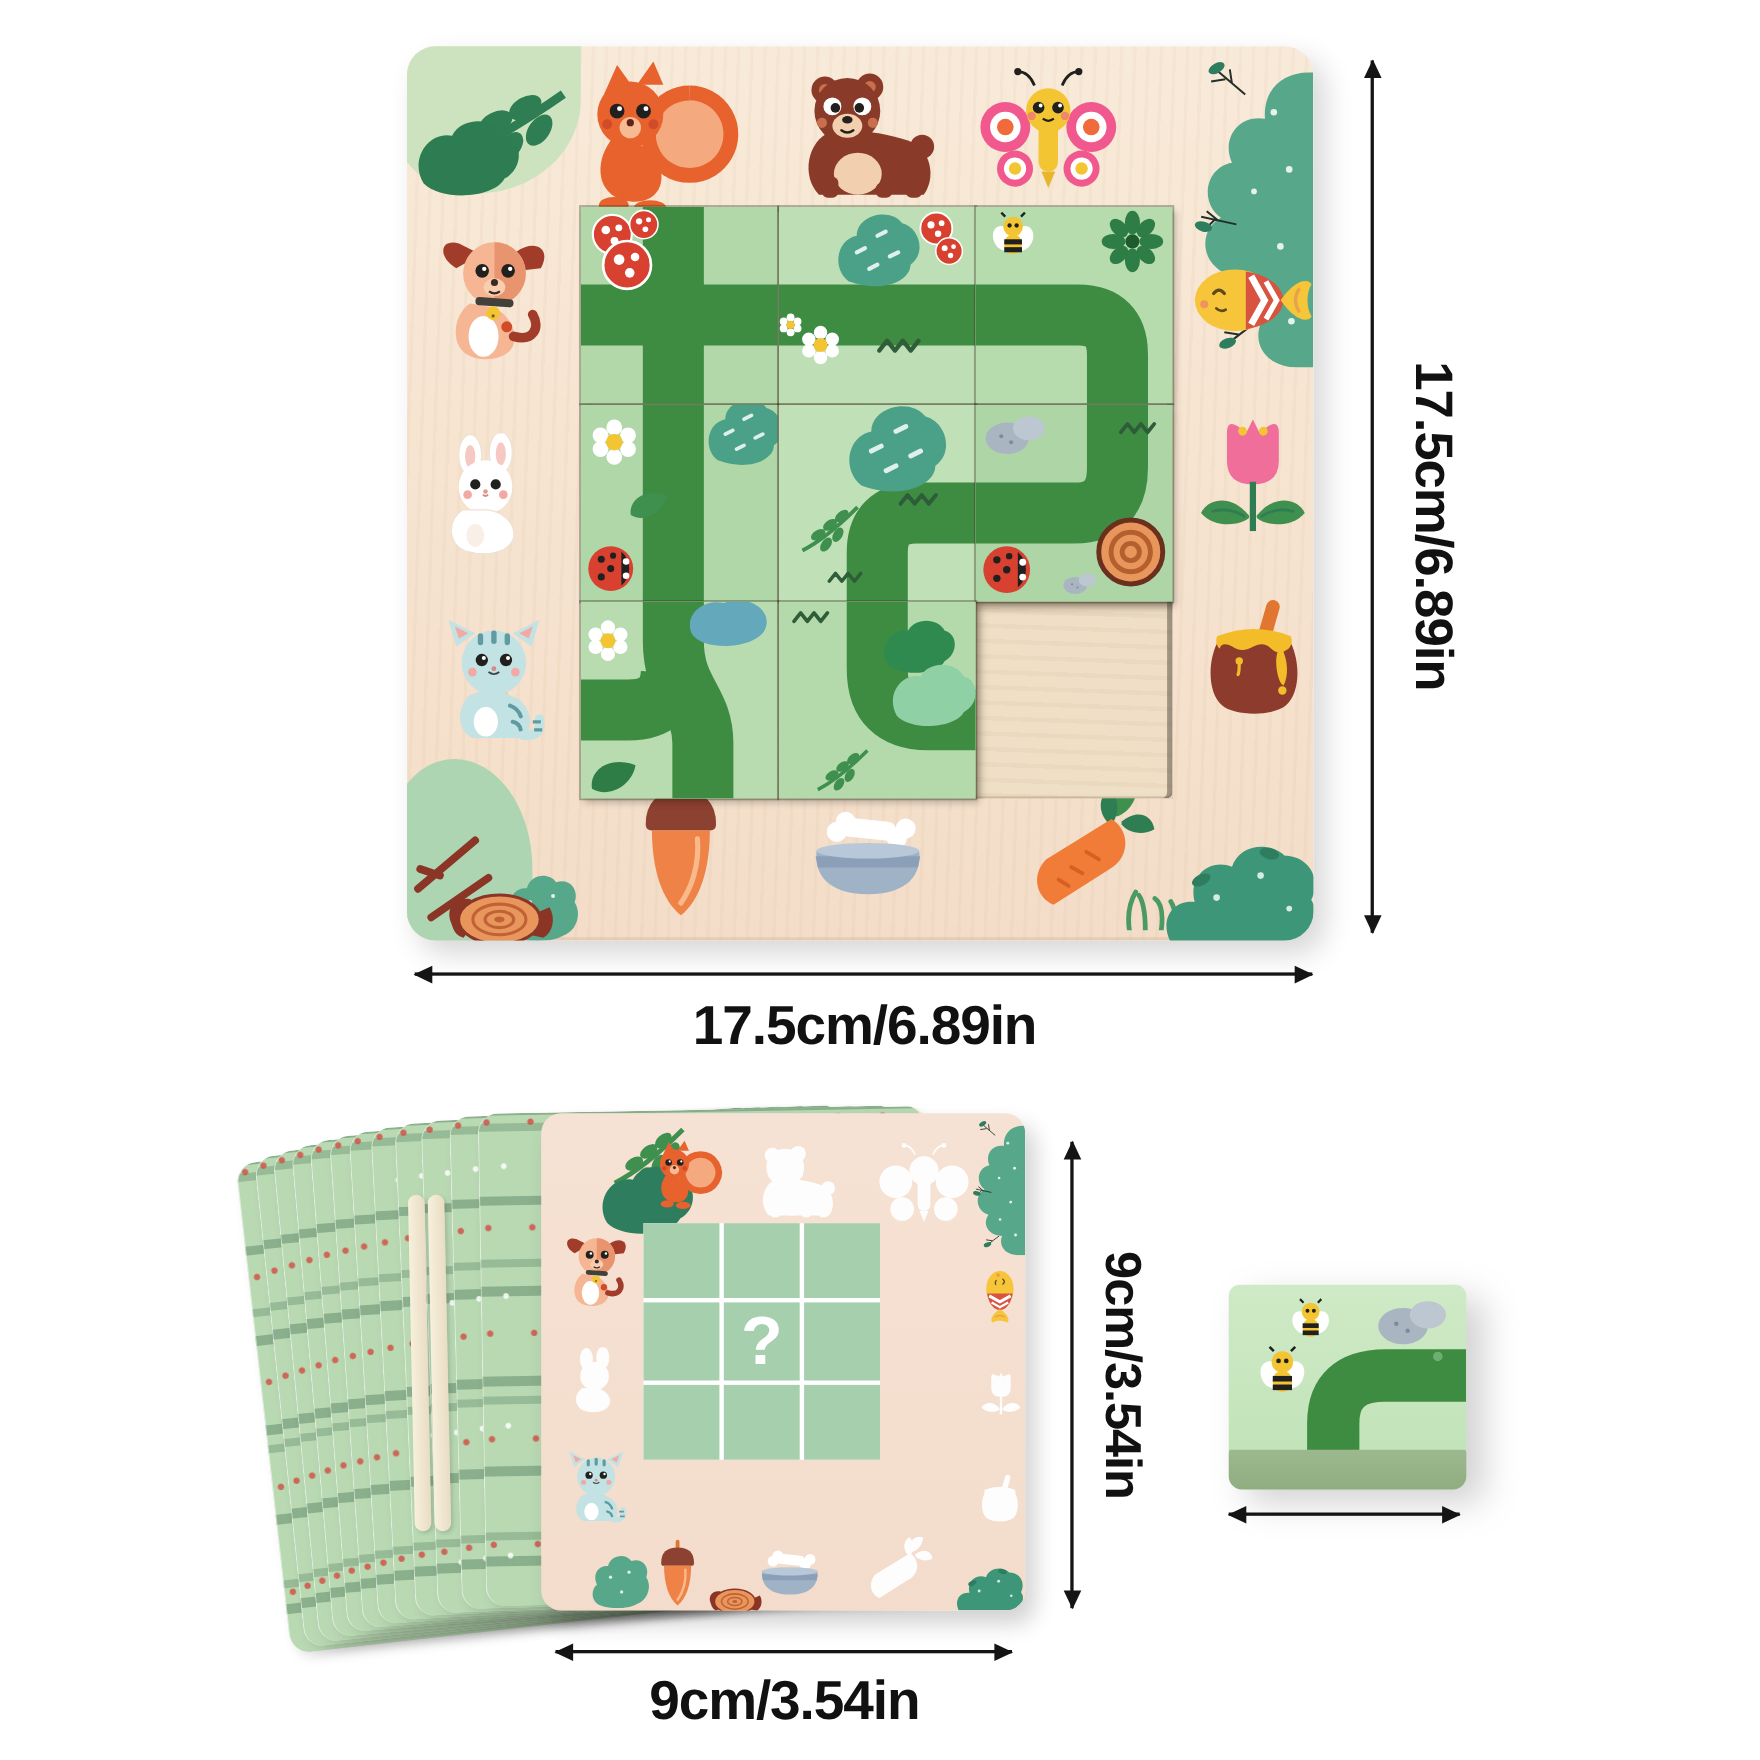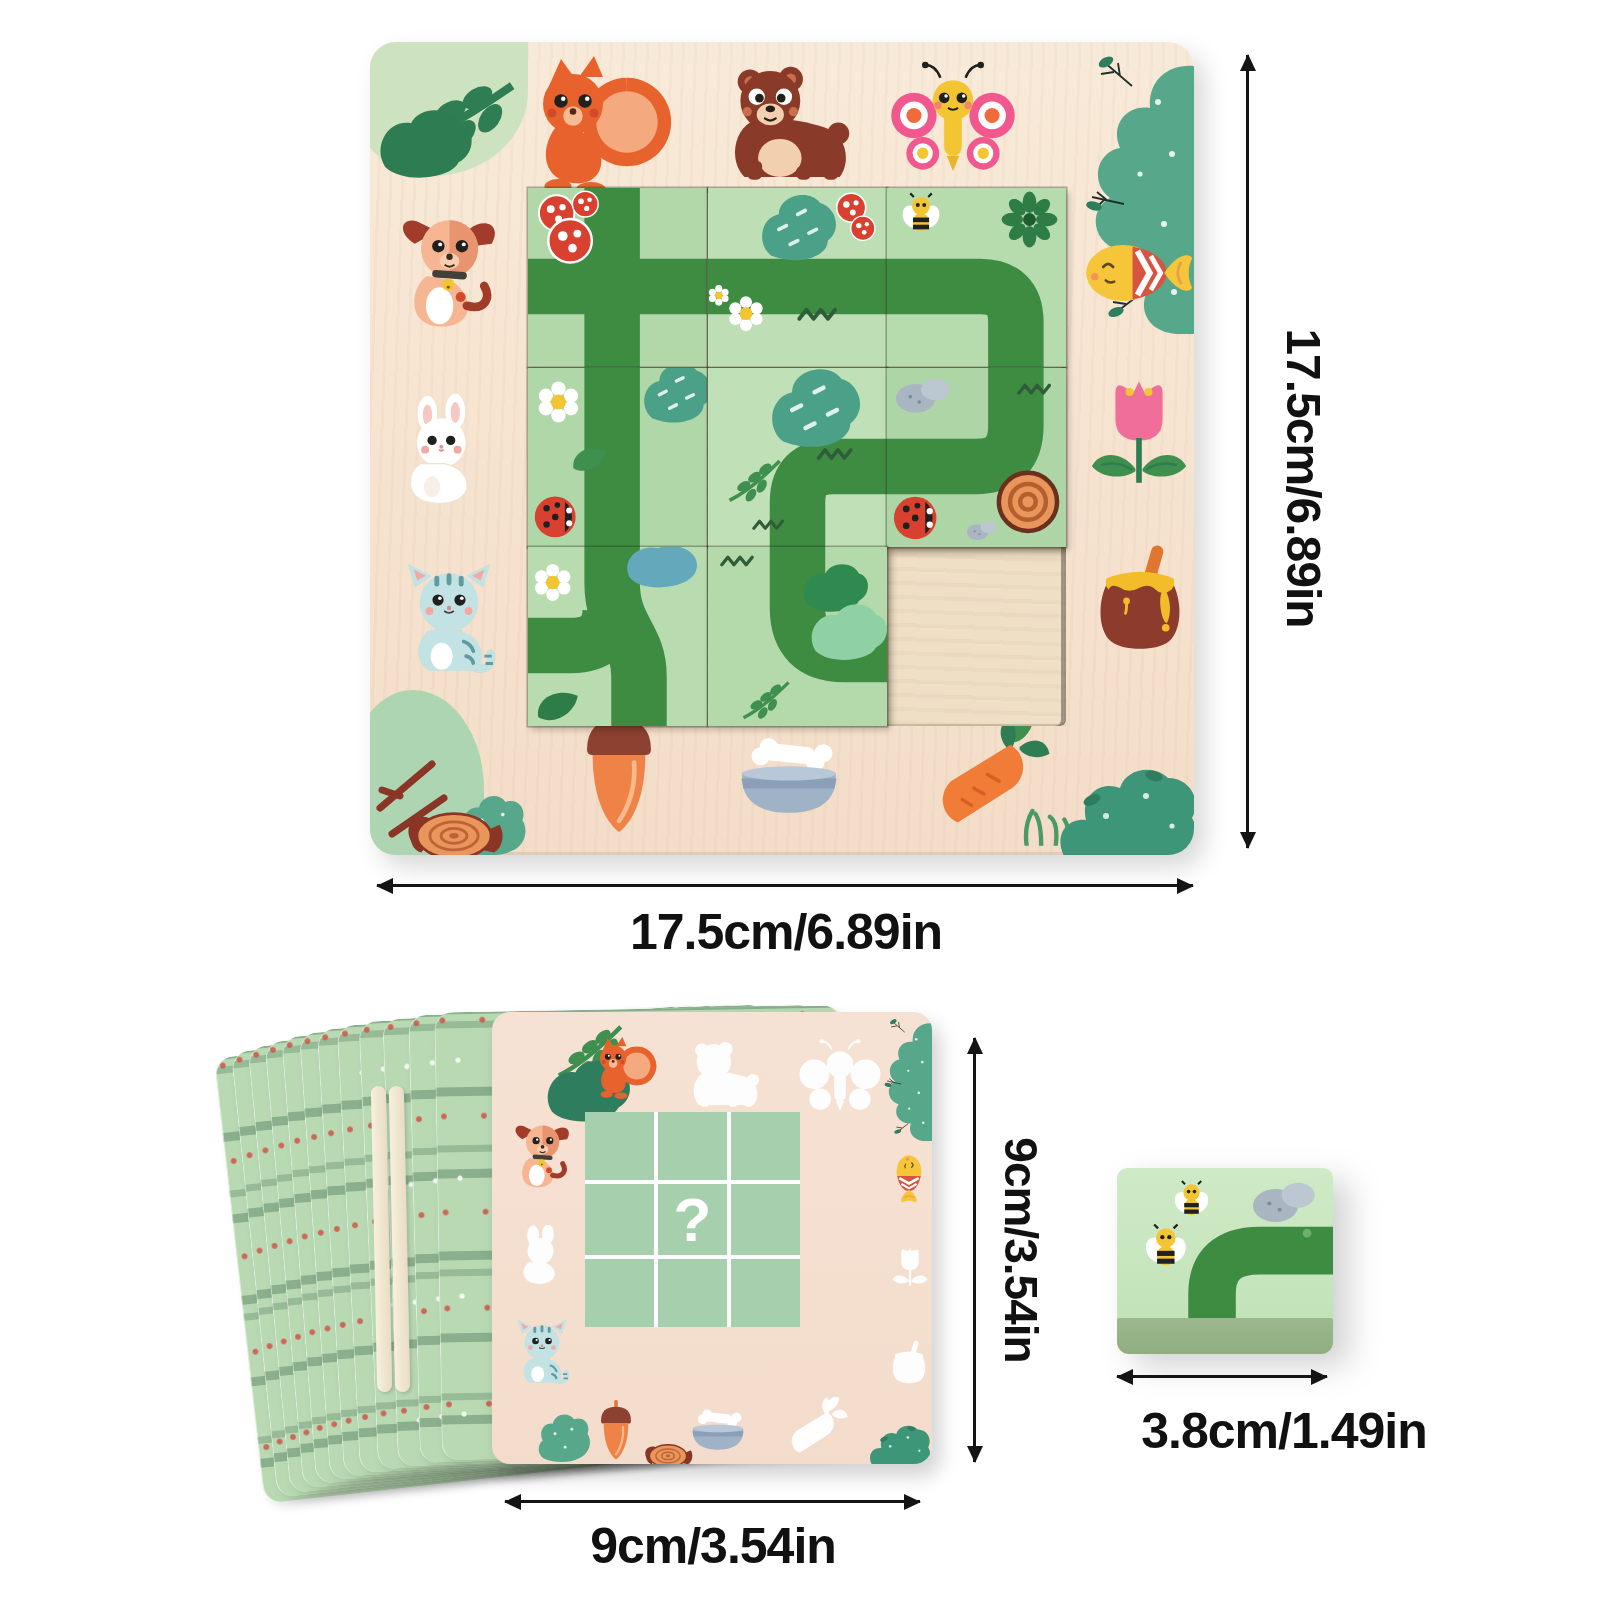--- a/index.html
+++ b/index.html
@@ -726,15 +726,14 @@
         <circle cx="88" cy="30" r="2" fill="#6fae72"></circle>
         <use href="#g-bee" transform="translate(24 6) scale(0.75)"></use>
         <use href="#g-bee" transform="translate(10 26) scale(0.9)"></use>
         <use href="#g-stone" transform="translate(62 4) scale(0.95)"></use>
       </svg>
     </div>
     <div class="mini-tile-side"></div>
   </div>
 
   <div class="h-arrow" style="left:1117px;top:1375px;width:210px"></div>
-  <div class="lbl" style="left:1284px;top:1431px">3.8cm/1.49in</div>
 
 </div>
 
 </body></html>

